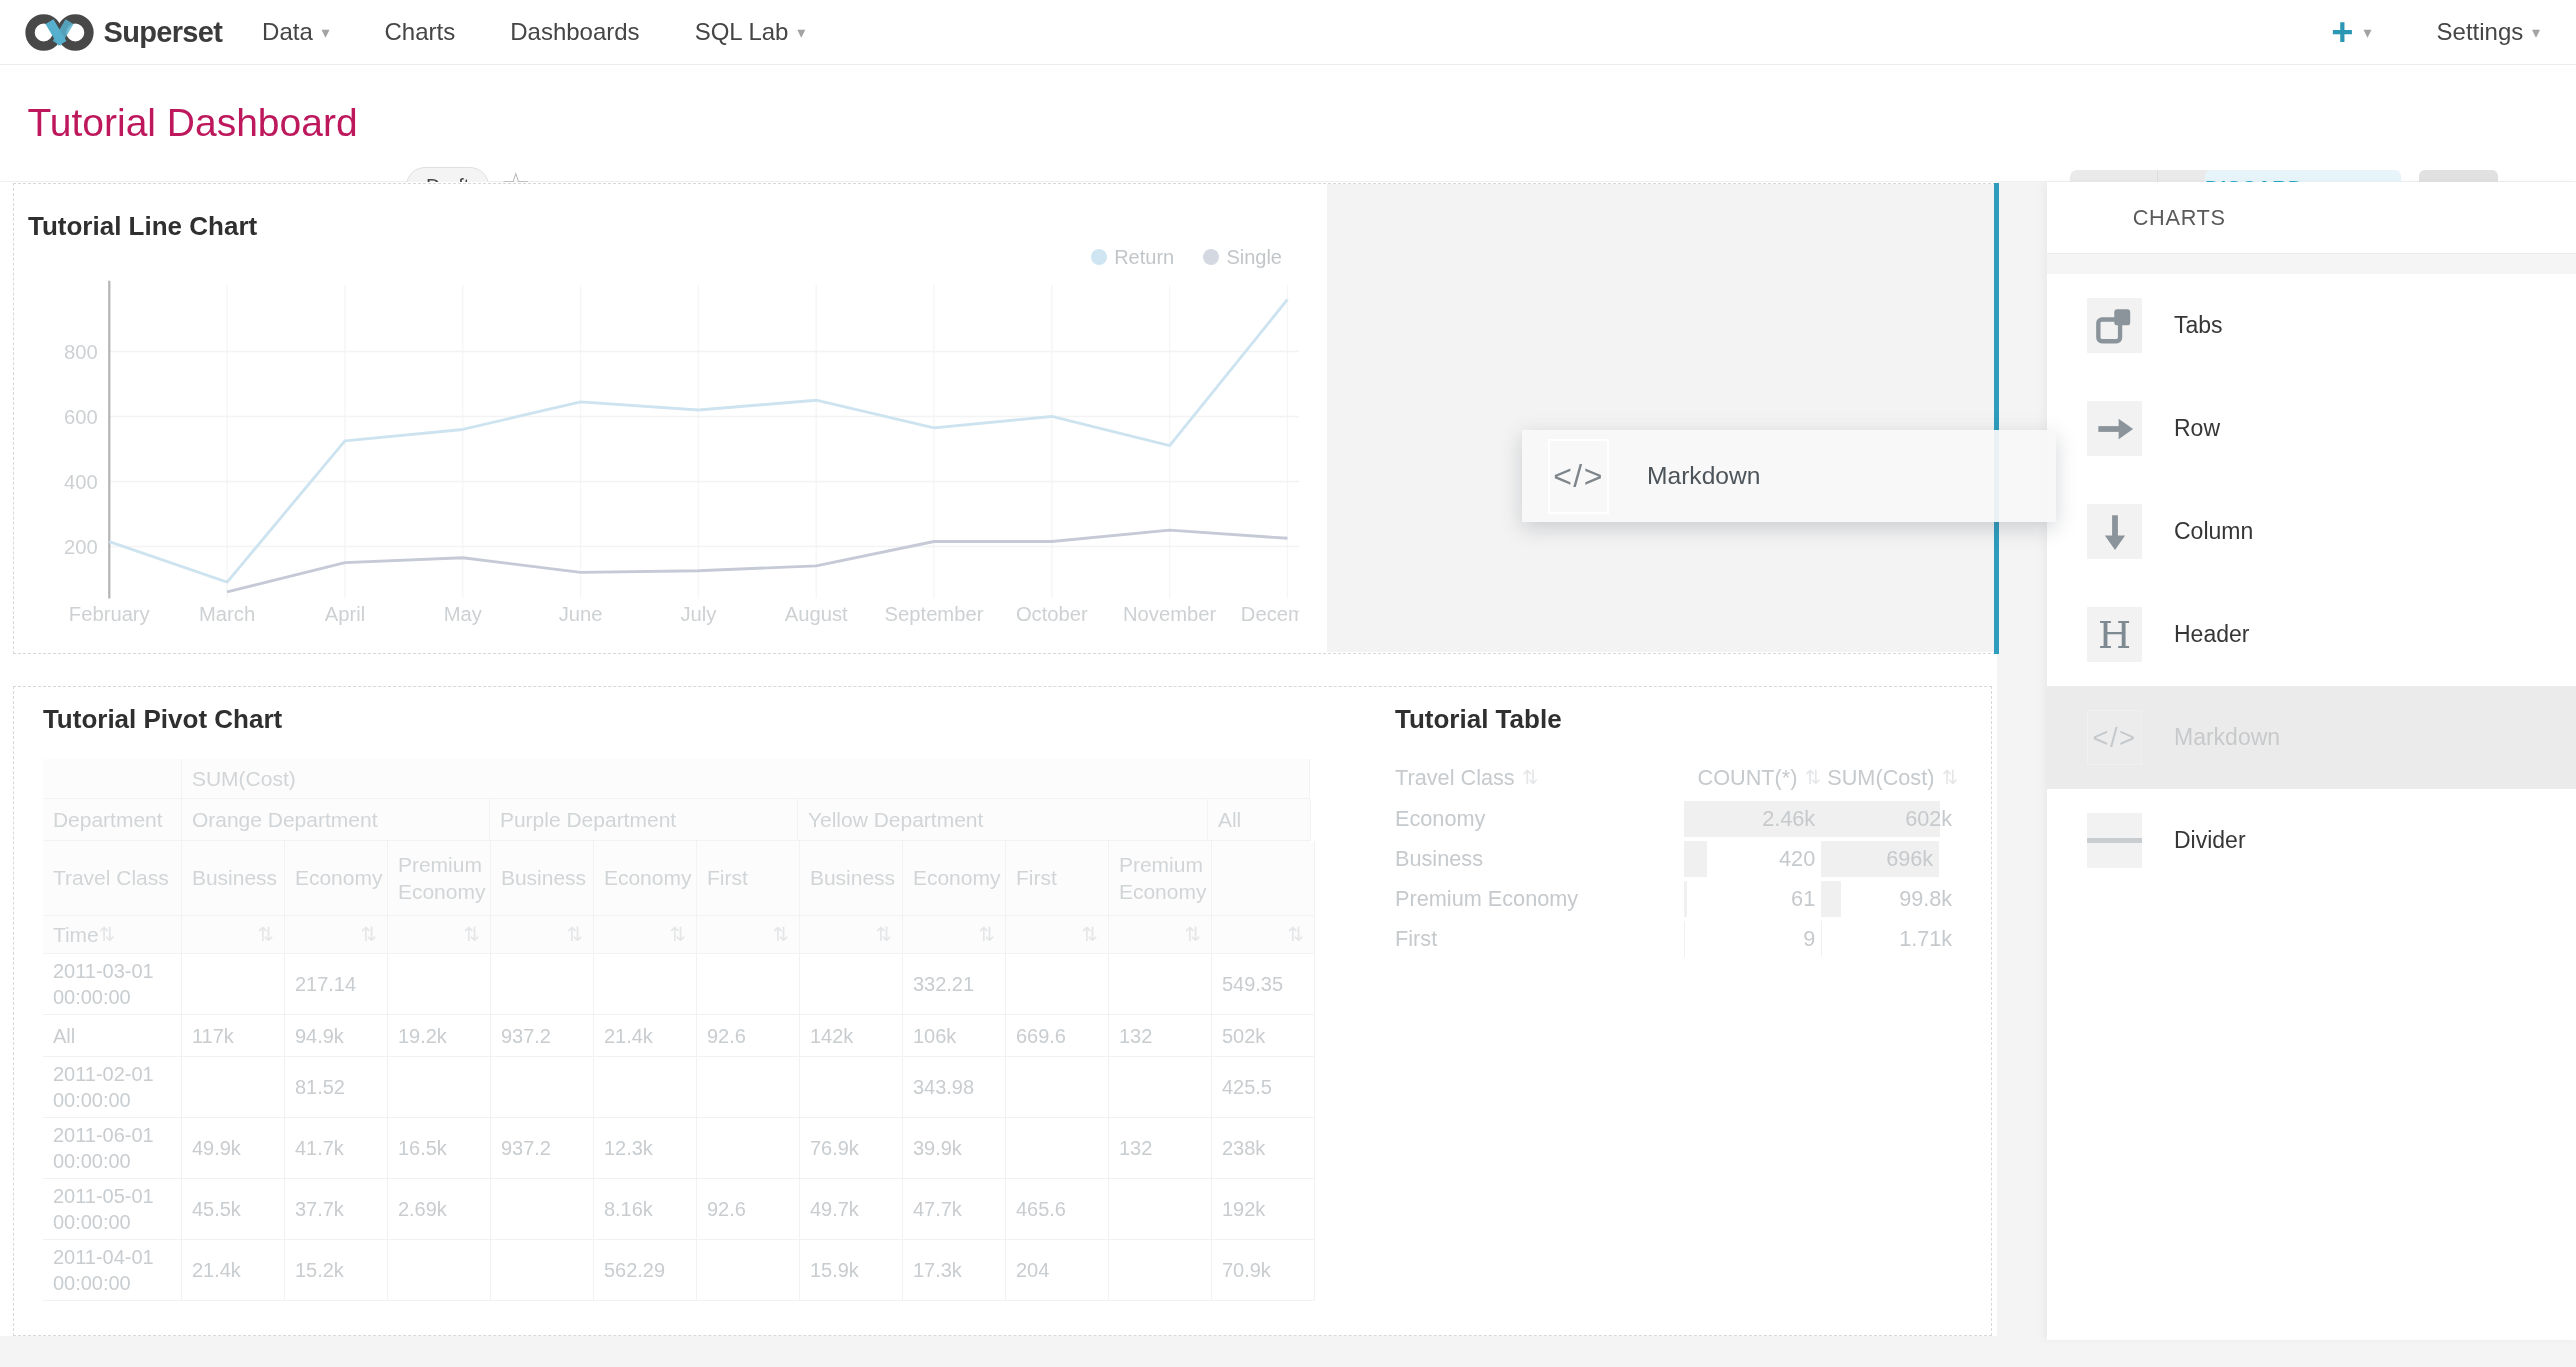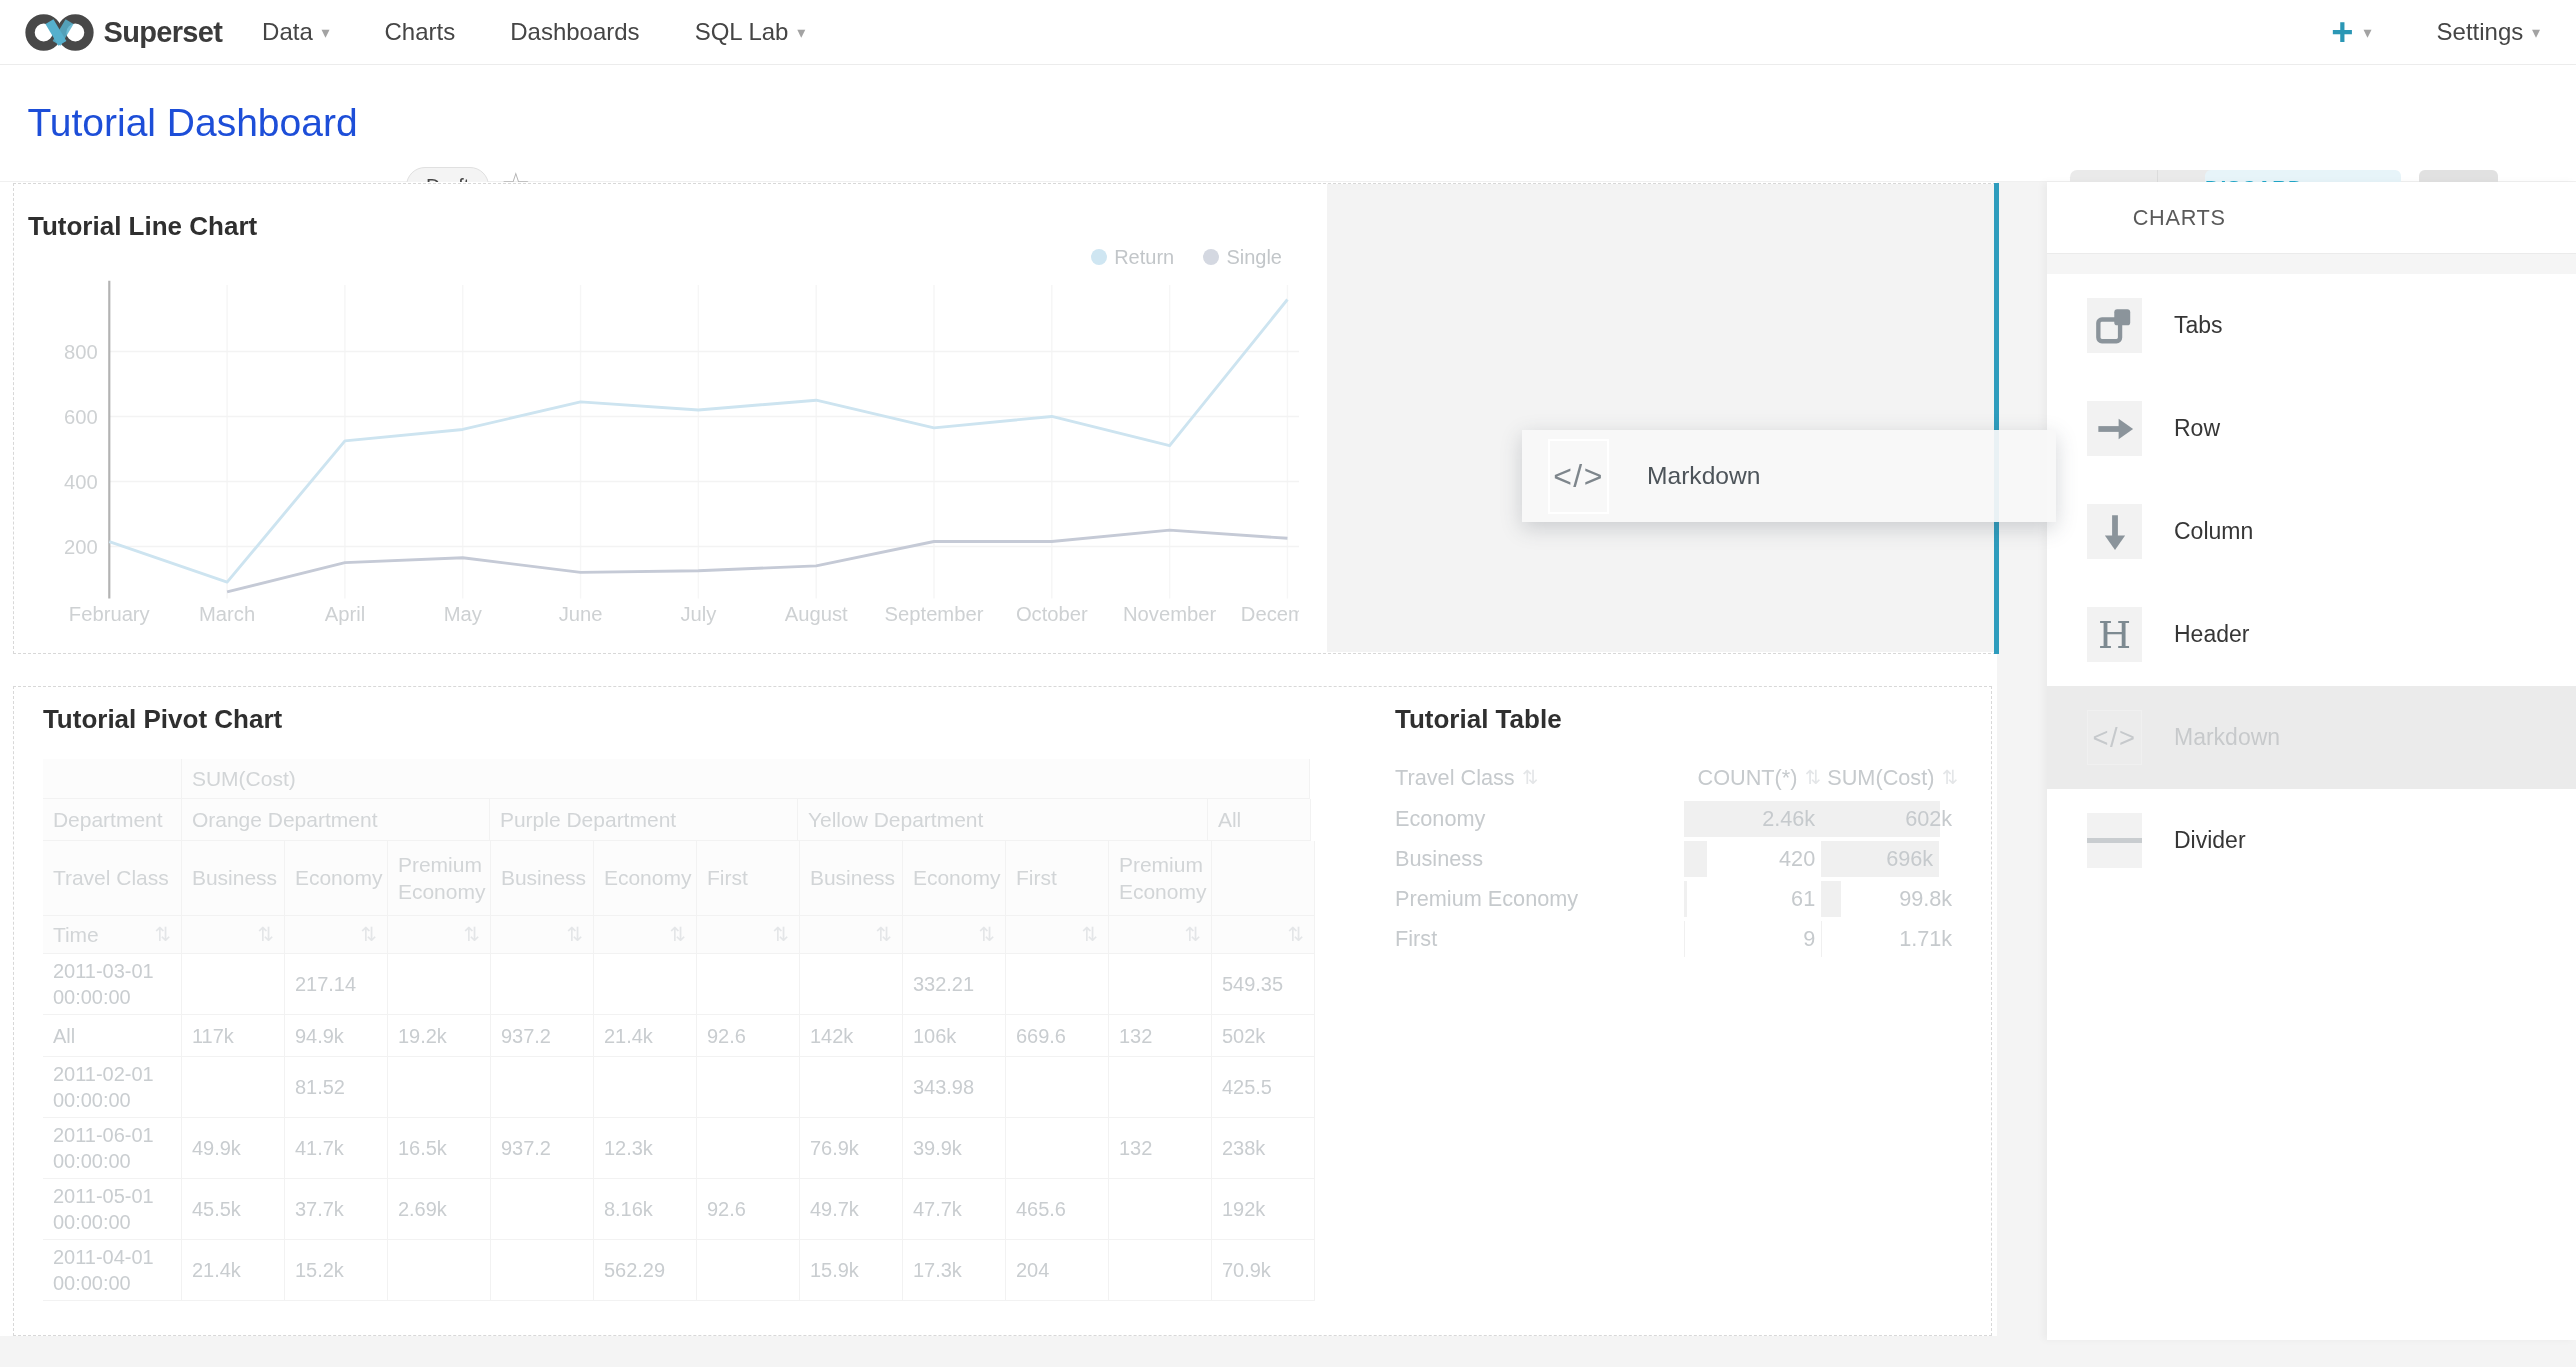--- a/index.html
+++ b/index.html
@@ -14,21 +14,21 @@
   .brand-name { font-size:29px; font-weight:bold; color:#3b3b3b; letter-spacing:-0.7px; }
   .nav-items { display:flex; align-items:center; margin-left:40px; gap:55px; }
   .nav-item { font-size:24px; color:#454545; display:flex; align-items:center; gap:8.7px; cursor:pointer; }
   .caret { font-size:16px; color:#a3a3a3; }
   .nav-right { margin-left:auto; margin-right:36px; display:flex; align-items:center; gap:65px; }
   .plus-btn { display:flex; align-items:center; gap:10px; }
   .plus-glyph { color:#2b97b5; font-size:38px; font-weight:bold; line-height:1; }
 
   
   .headerbar { left:0; top:65px; width:2576px; height:117px; background:#fff; border-bottom:1.4px solid #f0f0f0; }
-  .page-title { position:absolute; left:27.4px; top:50%; transform:translateY(-50%); font-size:39px; font-weight:500; color:#1d4ed8; }
+  .page-title { position:absolute; left:27.4px; top:50%; transform:translateY(-50%); font-size:39px; font-weight:500; color:#be185d; }
   .draft-pill { position:absolute; left:406px; top:102px; height:38px; padding:0 19px; border:1.4px solid #e0e0e0; background:#f4f4f4; border-radius:20px; font-size:20px; color:#474747; display:flex; align-items:center; }
   .star { position:absolute; left:501px; top:100px; font-size:33px; color:#b3b3b3; }
   .undo-redo { position:absolute; left:2070px; top:105px; width:175px; height:59px; background:#eaeaea; border-radius:7.2px; display:flex; overflow:hidden; }
   .ur-half { width:50%; display:flex; align-items:center; justify-content:center; font-size:29px; color:#8d8d8d; }
   .ur-half:first-child { border-right:1.4px solid #dcdcdc; }
   .discard-btn { position:absolute; left:2205px; top:105px; width:196px; height:59px; background:#e7f4f9; border-radius:5.8px; font-size:21px; font-weight:bold; color:#20a7c9; display:flex; align-items:center; justify-content:center; letter-spacing:0.4px; }
   .save-btn { position:absolute; left:2419px; top:105px; width:79px; height:59px; background:#e1e1e1; border-radius:5.8px; font-size:21px; font-weight:bold; color:#9b9b9b; display:flex; align-items:center; justify-content:center; }
   .more-dots { position:absolute; left:2512px; top:108px; font-size:24.6px; font-weight:bold; color:#4a4a4a; letter-spacing:2.2px; }
 
   
@@ -262,21 +262,21 @@
                 </div>
                 <div class="p-cell p-head" style="width: 103px; height: 75px;">
                   <span>First</span>
                 </div>
                 <div class="p-cell p-head" style="width: 103px; height: 75px;">
                   <span>Premium Economy</span>
                 </div>
                 <div class="p-cell p-head" style="width: 103px; height: 75px;"></div>
               </div>
               <div class="p-row">
-                <div class="p-cell p-head" style="width: 139px; height: 38px; justify-content: space-between;">
+                <div class="p-cell p-head" style="width: 139px; height: 38px; justify-content: flex-start;">
                   <span>Time</span>
                   <span class="p-sort">⇅</span>
                 </div>
                 <div class="p-cell p-head" style="width: 103px; height: 38px; justify-content: flex-end;">
                   <span class="p-sort">⇅</span>
                 </div>
                 <div class="p-cell p-head" style="width: 103px; height: 38px; justify-content: flex-end;">
                   <span class="p-sort">⇅</span>
                 </div>
                 <div class="p-cell p-head" style="width: 103px; height: 38px; justify-content: flex-end;">

